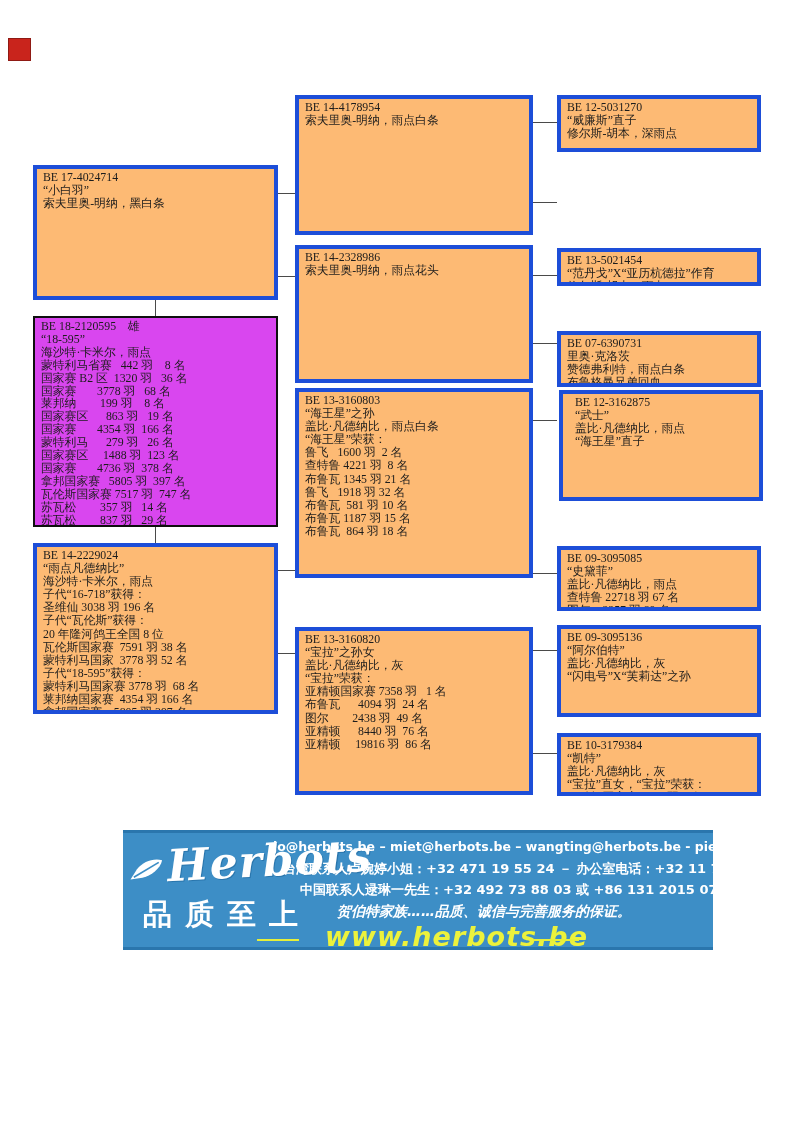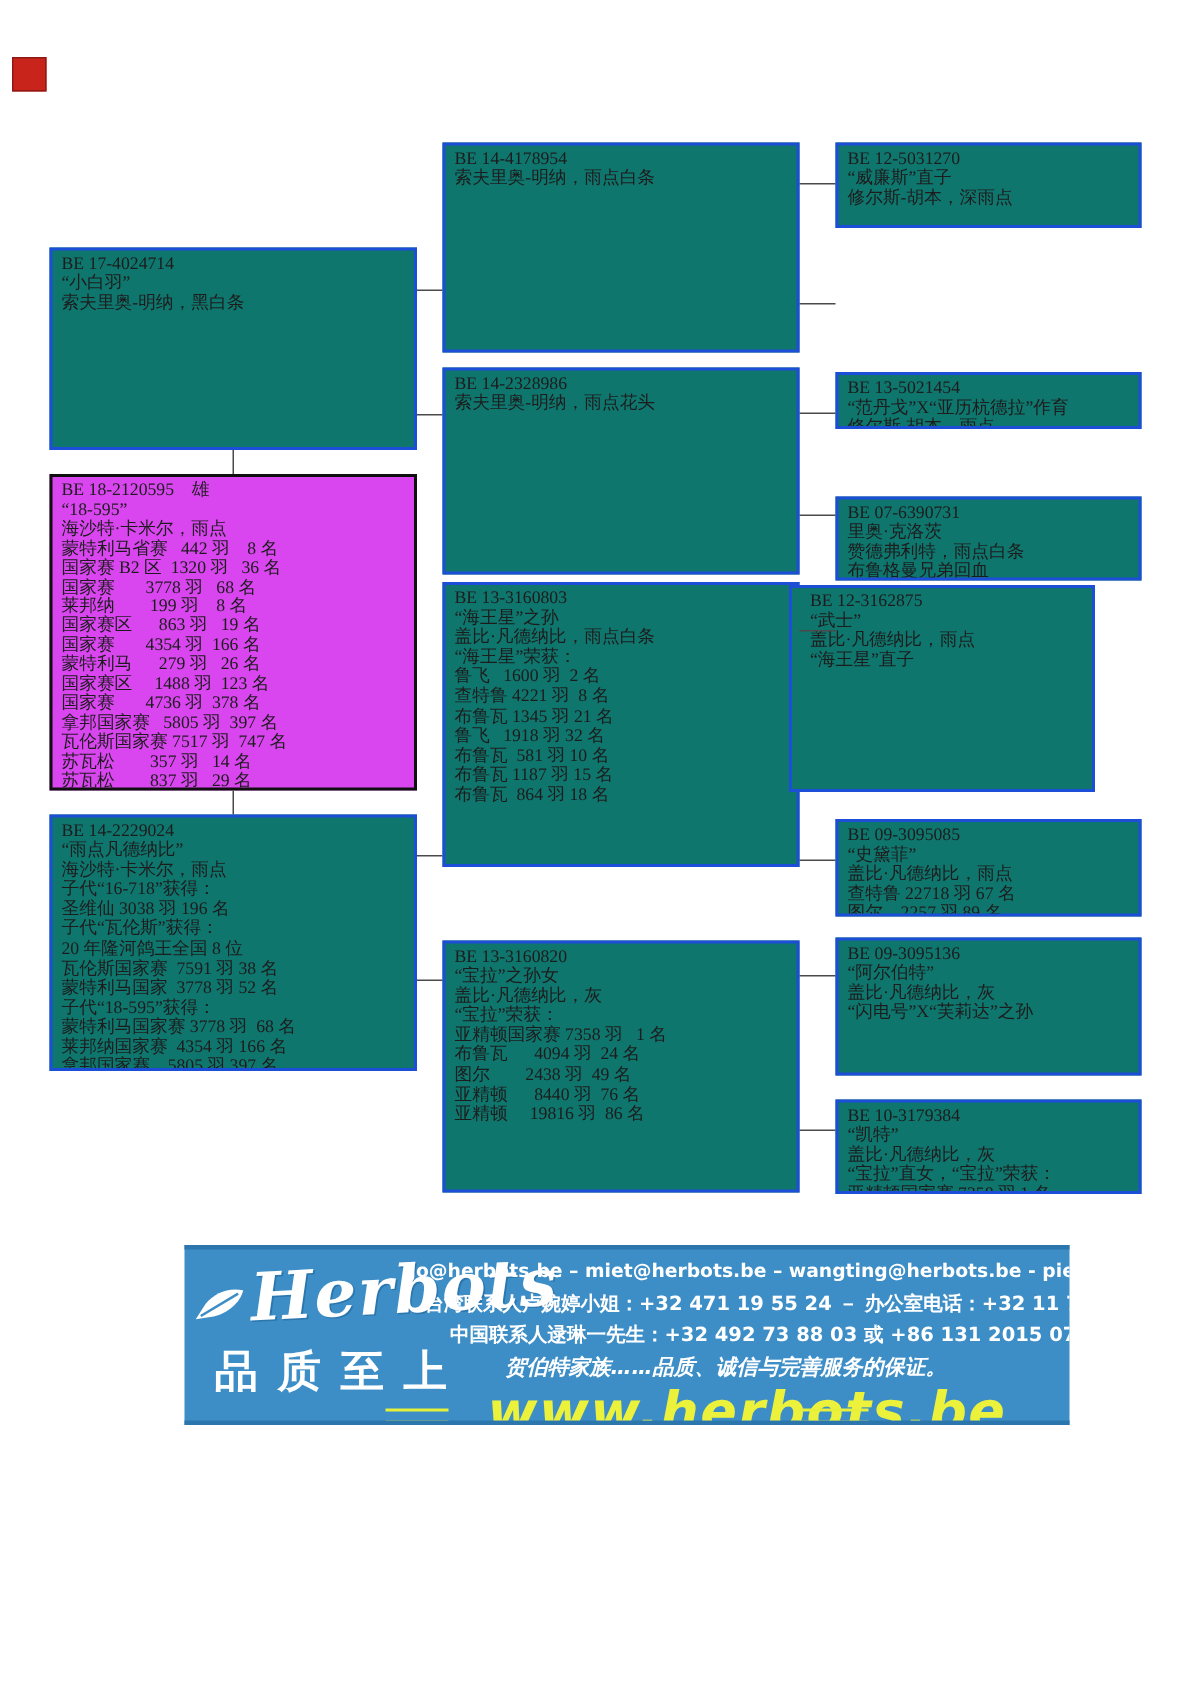--- a/index.html
+++ b/index.html
@@ -1,39 +1,39 @@
 <!DOCTYPE html>
 <html><head>
 <meta charset="utf-8">
 <style>
   html,body{margin:0;padding:0;background:#fff;}
   #page{position:relative;width:793px;height:1122px;background:#ffffff;overflow:hidden;
         font-family:"Liberation Serif","DejaVu Serif",serif;}
-  .box{position:absolute;border:2px solid #1d4ed8;background:#0f766e;box-sizing:border-box;
+  .box{position:absolute;border:4px solid #1d4ed8;background:#fdba74;box-sizing:border-box;
        padding:2px 6px;font-size:11.8px;line-height:13.1px;color:#1c1c1c;white-space:pre;overflow:hidden;}
   .box .ln{white-space:pre;}
   .box.gray{background:#d946ef;border:2px solid #0f0f0f;line-height:12.9px;}
   .hline{position:absolute;height:1px;background:#4a4a4a;}
   .vline{position:absolute;width:1px;background:#4a4a4a;}
   .redmark{position:absolute;left:8px;top:38px;width:21px;height:21px;background:#c9241c;border:1px solid #8f1a14;}
   
   .banner{position:absolute;left:123px;top:830px;width:590px;height:120px;background:#3d8ec6;
           border-top:3px solid #2a76ad;border-bottom:3px solid #2a76ad;box-sizing:border-box;overflow:hidden;}
   .banner .logo{position:absolute;left:44px;top:2px;font:italic bold 44px "DejaVu Serif",serif;
           color:#ffffff;transform:rotate(-3deg);text-shadow:1px 1px 0 #2a76ad;letter-spacing:1px;}
   .banner .feather{position:absolute;left:2px;top:20px;width:44px;height:34px;transform:rotate(12deg);}
   .banner .logosub{position:absolute;left:20px;top:62px;font-family:"DejaVu Sans","Liberation Sans",sans-serif;
           font-weight:bold;font-size:29px;color:#ffffff;letter-spacing:13px;white-space:nowrap;}
   .banner .t{position:absolute;white-space:nowrap;color:#ffffff;
           font-family:"DejaVu Sans","Liberation Sans",sans-serif;font-weight:bold;}
   .banner .emails{left:150px;top:6px;font-size:12.5px;}
   .banner .l2{left:160px;top:27px;font-size:13px;}
   .banner .l3{left:177px;top:48px;font-size:13px;}
   .banner .slogan{left:214px;top:70px;font-size:14px;font-style:italic;}
-  .banner .web{left:202px;top:88px;font-size:36px;font-style:italic;color:#ecf23c;letter-spacing:1px;}
+  .banner .web{left:202px;top:88px;font-size:27px;font-style:italic;color:#ecf23c;letter-spacing:1px;text-decoration:underline;}
   .banner .rule{position:absolute;width:42px;height:6px;border-top:2px solid #e6ef3a;border-bottom:2px solid #e6ef3a;}
   .banner .ruleL{left:134px;top:106px;}
   .banner .ruleR{left:410px;top:106px;width:46px;}
 </style>
 </head>
 <body>
 
 <div id="page">
 
   <div class="redmark"></div>
@@ -43,21 +43,21 @@
   <div class="box" style="left:33px;top:543px;width:245px;height:171px;"><div class="ln">BE 14-2229024</div><div class="ln">“雨点凡德纳比”</div><div class="ln">海沙特·卡米尔，雨点</div><div class="ln">子代“16-718”获得：</div><div class="ln">圣维仙 3038 羽 196 名</div><div class="ln">子代“瓦伦斯”获得：</div><div class="ln">20 年隆河鸽王全国 8 位</div><div class="ln">瓦伦斯国家赛  7591 羽 38 名</div><div class="ln">蒙特利马国家  3778 羽 52 名</div><div class="ln">子代“18-595”获得：</div><div class="ln">蒙特利马国家赛 3778 羽  68 名</div><div class="ln">莱邦纳国家赛  4354 羽 166 名</div><div class="ln">拿邦国家赛    5805 羽 397 名</div></div>
 
   <div class="box" style="left:295px;top:95px;width:238px;height:140px;"><div class="ln">BE 14-4178954</div><div class="ln">索夫里奥-明纳，雨点白条</div></div>
   <div class="box" style="left:295px;top:245px;width:238px;height:138px;"><div class="ln">BE 14-2328986</div><div class="ln">索夫里奥-明纳，雨点花头</div></div>
   <div class="box" style="left:295px;top:388px;width:238px;height:190px;"><div class="ln">BE 13-3160803</div><div class="ln">“海王星”之孙</div><div class="ln">盖比·凡德纳比，雨点白条</div><div class="ln">“海王星”荣获：</div><div class="ln">鲁飞   1600 羽  2 名</div><div class="ln">查特鲁 4221 羽  8 名</div><div class="ln">布鲁瓦 1345 羽 21 名</div><div class="ln">鲁飞   1918 羽 32 名</div><div class="ln">布鲁瓦  581 羽 10 名</div><div class="ln">布鲁瓦 1187 羽 15 名</div><div class="ln">布鲁瓦  864 羽 18 名</div></div>
   <div class="box" style="left:295px;top:627px;width:238px;height:168px;"><div class="ln">BE 13-3160820</div><div class="ln">“宝拉”之孙女</div><div class="ln">盖比·凡德纳比，灰</div><div class="ln">“宝拉”荣获：</div><div class="ln">亚精顿国家赛 7358 羽   1 名</div><div class="ln">布鲁瓦      4094 羽  24 名</div><div class="ln">图尔        2438 羽  49 名</div><div class="ln">亚精顿      8440 羽  76 名</div><div class="ln">亚精顿     19816 羽  86 名</div></div>
 
   <div class="box" style="left:557px;top:95px;width:204px;height:57px;"><div class="ln">BE 12-5031270</div><div class="ln">“威廉斯”直子</div><div class="ln">修尔斯-胡本，深雨点</div></div>
   <div class="box" style="left:557px;top:248px;width:204px;height:38px;"><div class="ln">BE 13-5021454</div><div class="ln">“范丹戈”X“亚历杭德拉”作育</div><div class="ln">修尔斯-胡本，雨点</div></div>
   <div class="box" style="left:557px;top:315px;width:204px;height:56px;margin-top:16px;"><div class="ln">BE 07-6390731</div><div class="ln">里奥·克洛茨</div><div class="ln">赞德弗利特，雨点白条</div><div class="ln">布鲁格曼兄弟回血</div></div>
-  <div class="box" style="left:526px;top:390px;width:204px;height:138px;padding-left:12px;"><div class="ln">BE 12-3162875</div><div class="ln">“武士”</div><div class="ln">盖比·凡德纳比，雨点</div><div class="ln">“海王星”直子</div></div>
+  <div class="box" style="left:559px;top:390px;width:204px;height:111px;padding-left:12px;"><div class="ln">BE 12-3162875</div><div class="ln">“武士”</div><div class="ln">盖比·凡德纳比，雨点</div><div class="ln">“海王星”直子</div></div>
   <div class="box" style="left:557px;top:546px;width:204px;height:65px;"><div class="ln">BE 09-3095085</div><div class="ln">“史黛菲”</div><div class="ln">盖比·凡德纳比，雨点</div><div class="ln">查特鲁 22718 羽 67 名</div><div class="ln">图尔    2257 羽 89 名</div></div>
   <div class="box" style="left:557px;top:625px;width:204px;height:92px;"><div class="ln">BE 09-3095136</div><div class="ln">“阿尔伯特”</div><div class="ln">盖比·凡德纳比，灰</div><div class="ln">“闪电号”X“芙莉达”之孙</div></div>
   <div class="box" style="left:557px;top:733px;width:204px;height:63px;"><div class="ln">BE 10-3179384</div><div class="ln">“凯特”</div><div class="ln">盖比·凡德纳比，灰</div><div class="ln">“宝拉”直女，“宝拉”荣获：</div><div class="ln">亚精顿国家赛 7358 羽 1 名</div></div>
 
   <div class="vline" style="left:155px;top:300px;height:16px;"></div>
   <div class="vline" style="left:155px;top:527px;height:16px;"></div>
   <div class="hline" style="left:278px;top:193px;width:17px;"></div>
   <div class="hline" style="left:278px;top:276px;width:17px;"></div>
   <div class="hline" style="left:278px;top:570px;width:17px;"></div>
   <div class="hline" style="left:278px;top:653px;width:17px;"></div>

